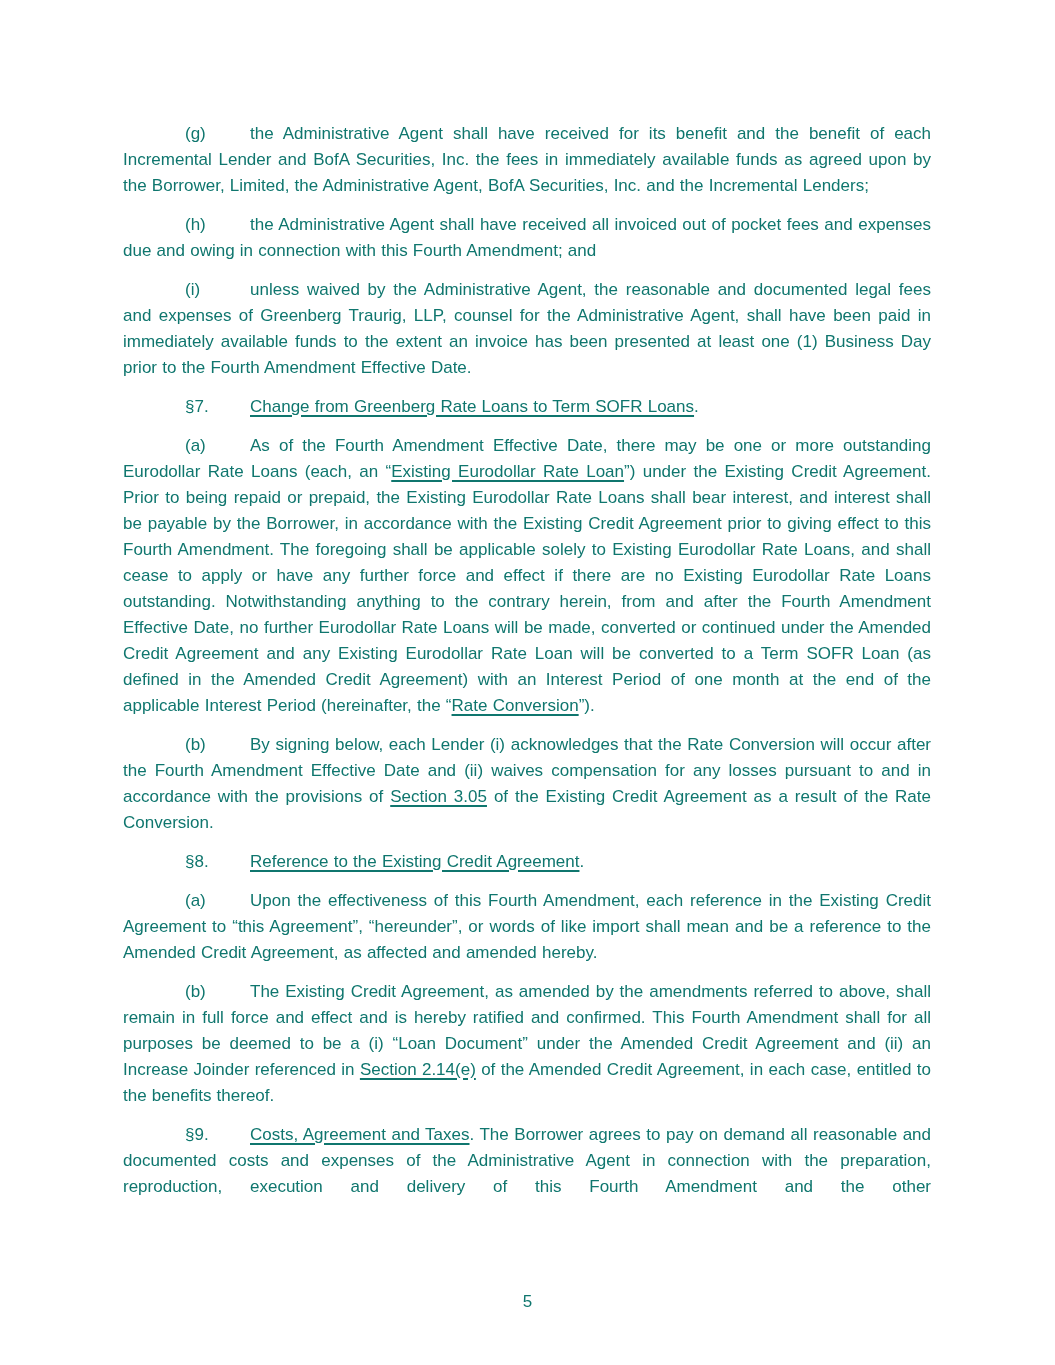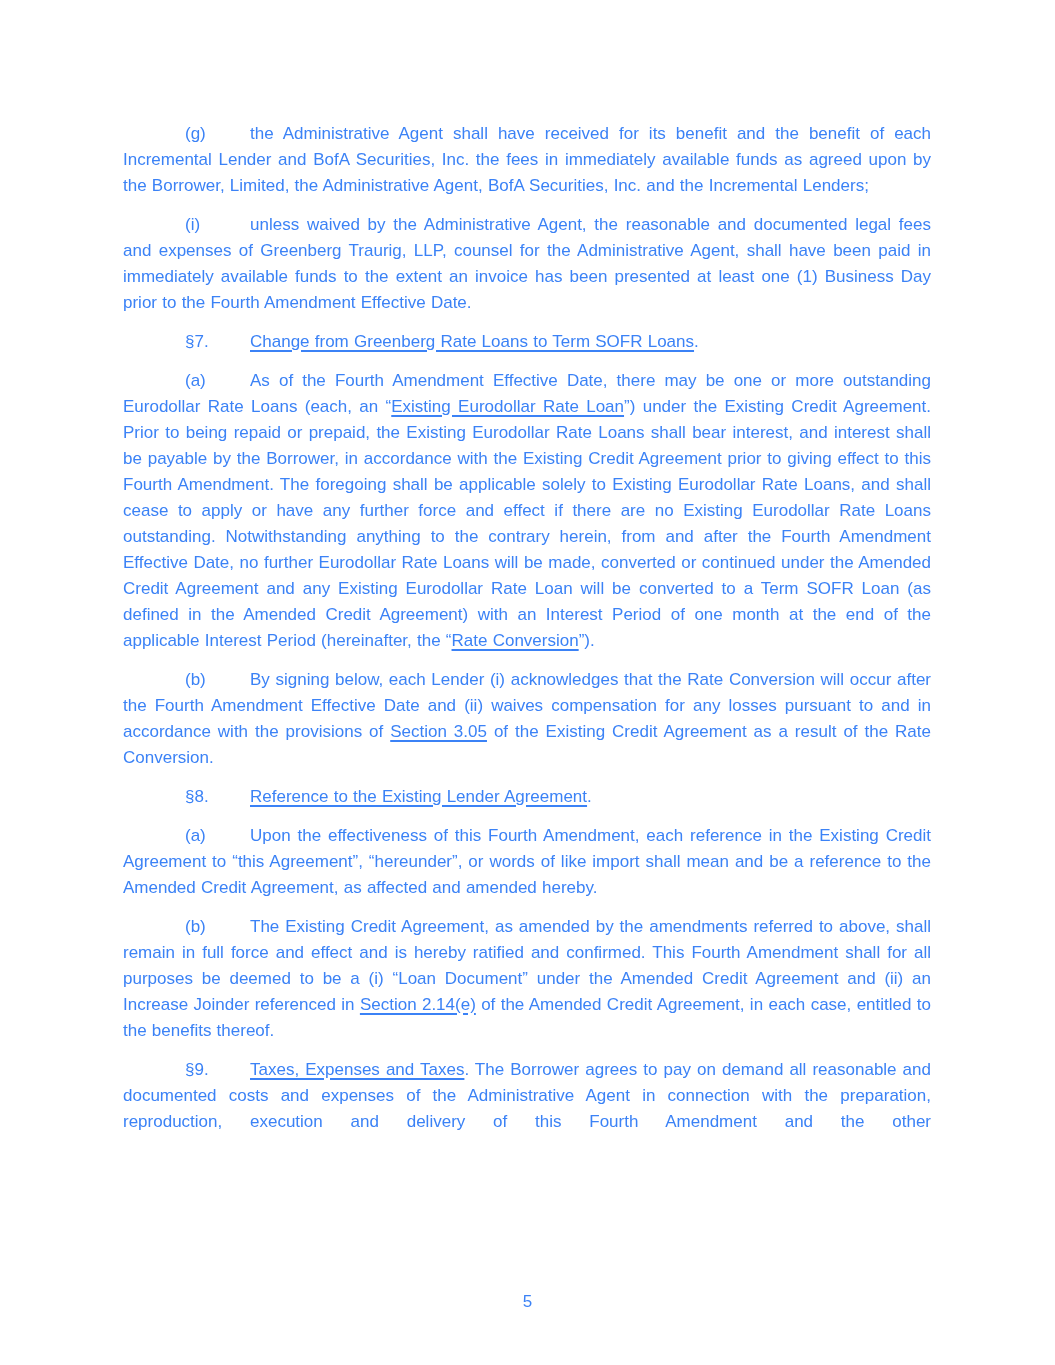--- a/index.html
+++ b/index.html
@@ -6,21 +6,21 @@
     margin: 0;
     padding: 0;
     background: #ffffff;
   }
   .page {
     position: relative;
     width: 1055px;
     height: 1365px;
     background: #ffffff;
     font-family: "Liberation Sans", sans-serif;
-    color: #3b82f6;
+    color: #0f766e;
     overflow: hidden;
   }
   .content {
     position: absolute;
     left: 123px;
     top: 121px;
     width: 808px;
   }
   .para {
     margin: 13px 0 0 0;
@@ -55,23 +55,24 @@
     font-size: 17px;
     line-height: 20px;
   }
 </style>
 </head>
 <body>
 
 <div class="page">
   <main class="content" id="document-body">
       <p class="para"><span class="para-label">(g)</span><span class="run">the Administrative Agent shall have received for its benefit and the benefit of each Incremental Lender and BofA Securities, Inc. the fees in immediately available funds as agreed upon by the Borrower, Limited, the Administrative Agent, BofA Securities, Inc. and the Incremental Lenders;</span></p>
+      <p class="para"><span class="para-label">(h)</span><span class="run">the Administrative Agent shall have received all invoiced out of pocket fees and expenses due and owing in connection with this Fourth Amendment; and</span></p>
       <p class="para"><span class="para-label">(i)</span><span class="run">unless waived by the Administrative Agent, the reasonable and documented legal fees and expenses of Greenberg Traurig, LLP, counsel for the Administrative Agent, shall have been paid in immediately available funds to the extent an invoice has been presented at least one (1) Business Day prior to the Fourth Amendment Effective Date.</span></p>
       <p class="para"><span class="para-label">§7.</span><span class="run-u">Change from Greenberg Rate Loans to Term SOFR Loans</span><span class="run">.</span></p>
       <p class="para"><span class="para-label">(a)</span><span class="run">As of the Fourth Amendment Effective Date, there may be one or more outstanding Eurodollar Rate Loans (each, an “</span><span class="run-u">Existing Eurodollar Rate Loan</span><span class="run">”) under the Existing Credit Agreement. Prior to being repaid or prepaid, the Existing Eurodollar Rate Loans shall bear interest, and interest shall be payable by the Borrower, in accordance with the Existing Credit Agreement prior to giving effect to this Fourth Amendment. The foregoing shall be applicable solely to Existing Eurodollar Rate Loans, and shall cease to apply or have any further force and effect if there are no Existing Eurodollar Rate Loans outstanding. Notwithstanding anything to the contrary herein, from and after the Fourth Amendment Effective Date, no further Eurodollar Rate Loans will be made, converted or continued under the Amended Credit Agreement and any Existing Eurodollar Rate Loan will be converted to a Term SOFR Loan (as defined in the Amended Credit Agreement) with an Interest Period of one month at the end of the applicable Interest Period (hereinafter, the “</span><span class="run-u">Rate Conversion</span><span class="run">”).</span></p>
       <p class="para"><span class="para-label">(b)</span><span class="run">By signing below, each Lender (i) acknowledges that the Rate Conversion will occur after the Fourth Amendment Effective Date and (ii) waives compensation for any losses pursuant to and in accordance with the provisions of </span><span class="run-u">Section 3.05</span><span class="run"> of the Existing Credit Agreement as a result of the Rate Conversion.</span></p>
-      <p class="para"><span class="para-label">§8.</span><span class="run-u">Reference to the Existing Lender Agreement</span><span class="run">.</span></p>
+      <p class="para"><span class="para-label">§8.</span><span class="run-u">Reference to the Existing Credit Agreement</span><span class="run">.</span></p>
       <p class="para"><span class="para-label">(a)</span><span class="run">Upon the effectiveness of this Fourth Amendment, each reference in the Existing Credit Agreement to “this Agreement”, “hereunder”, or words of like import shall mean and be a reference to the Amended Credit Agreement, as affected and amended hereby.</span></p>
       <p class="para"><span class="para-label">(b)</span><span class="run">The Existing Credit Agreement, as amended by the amendments referred to above, shall remain in full force and effect and is hereby ratified and confirmed.  This Fourth Amendment shall for all purposes be deemed to be a (i) “Loan Document” under the Amended Credit Agreement and (ii) an Increase Joinder referenced in </span><span class="run-u">Section 2.14(e)</span><span class="run"> of the Amended Credit Agreement, in each case, entitled to the benefits thereof.</span></p>
-      <p class="para fill-last"><span class="para-label">§9.</span><span class="run-u">Taxes, Expenses and Taxes</span><span class="run">. The Borrower agrees to pay on demand all reasonable and documented costs and expenses of the Administrative Agent in connection with the preparation, reproduction, execution and delivery of this Fourth Amendment and the other</span></p>
+      <p class="para fill-last"><span class="para-label">§9.</span><span class="run-u">Costs, Agreement and Taxes</span><span class="run">. The Borrower agrees to pay on demand all reasonable and documented costs and expenses of the Administrative Agent in connection with the preparation, reproduction, execution and delivery of this Fourth Amendment and the other</span></p>
     </main>
   <div class="pageno">5</div>
 </div>
 
 </body></html>

